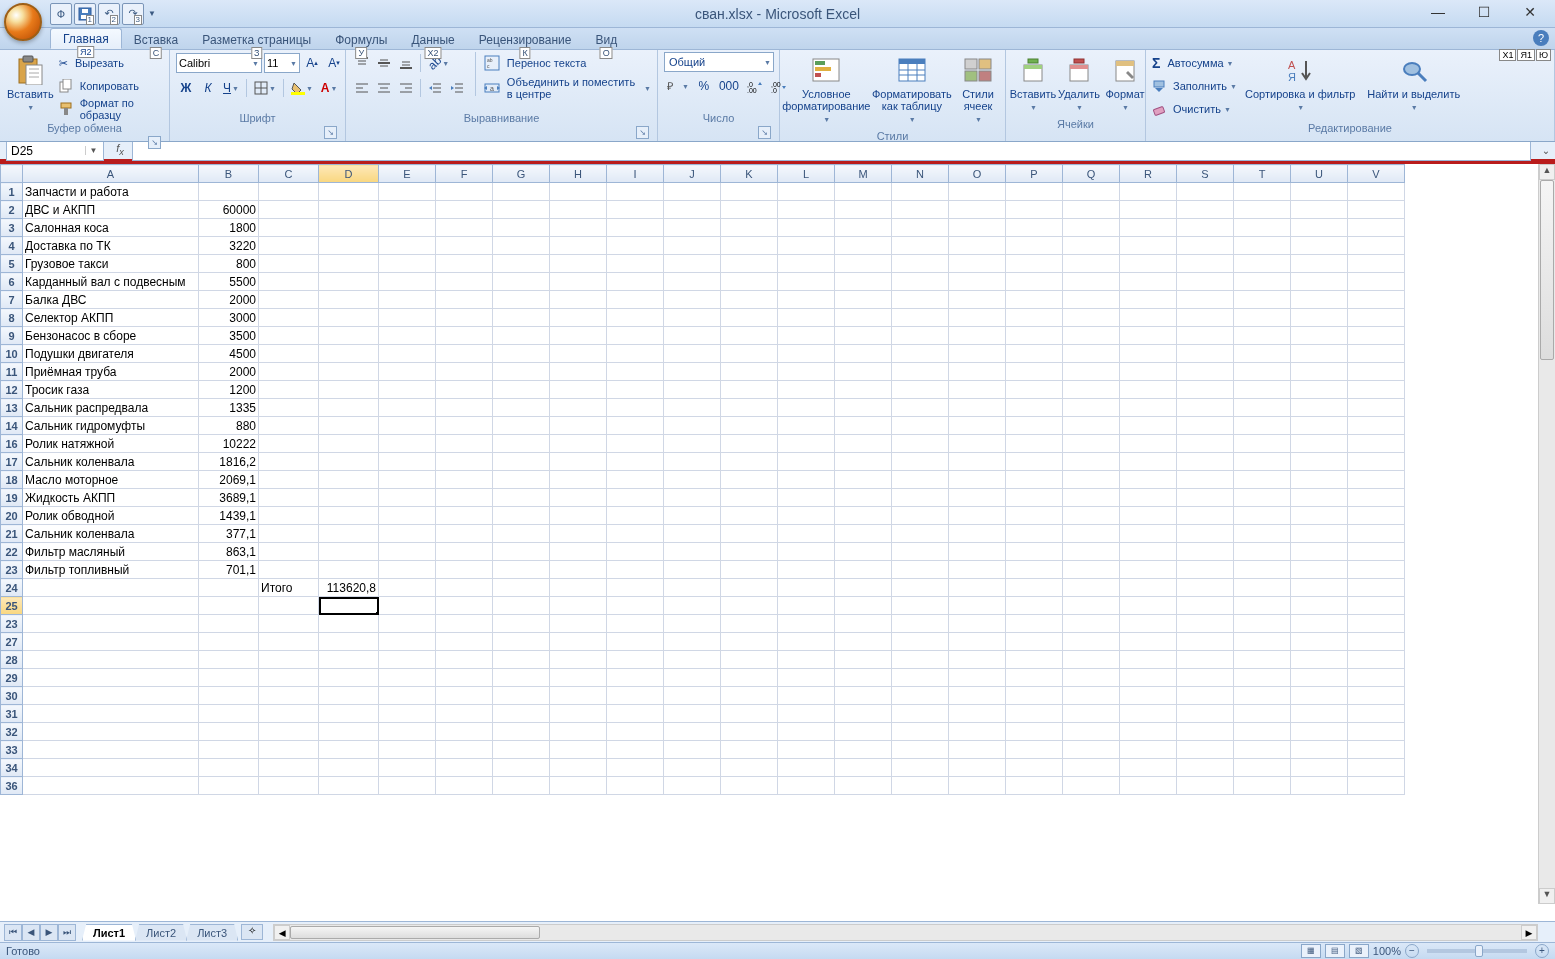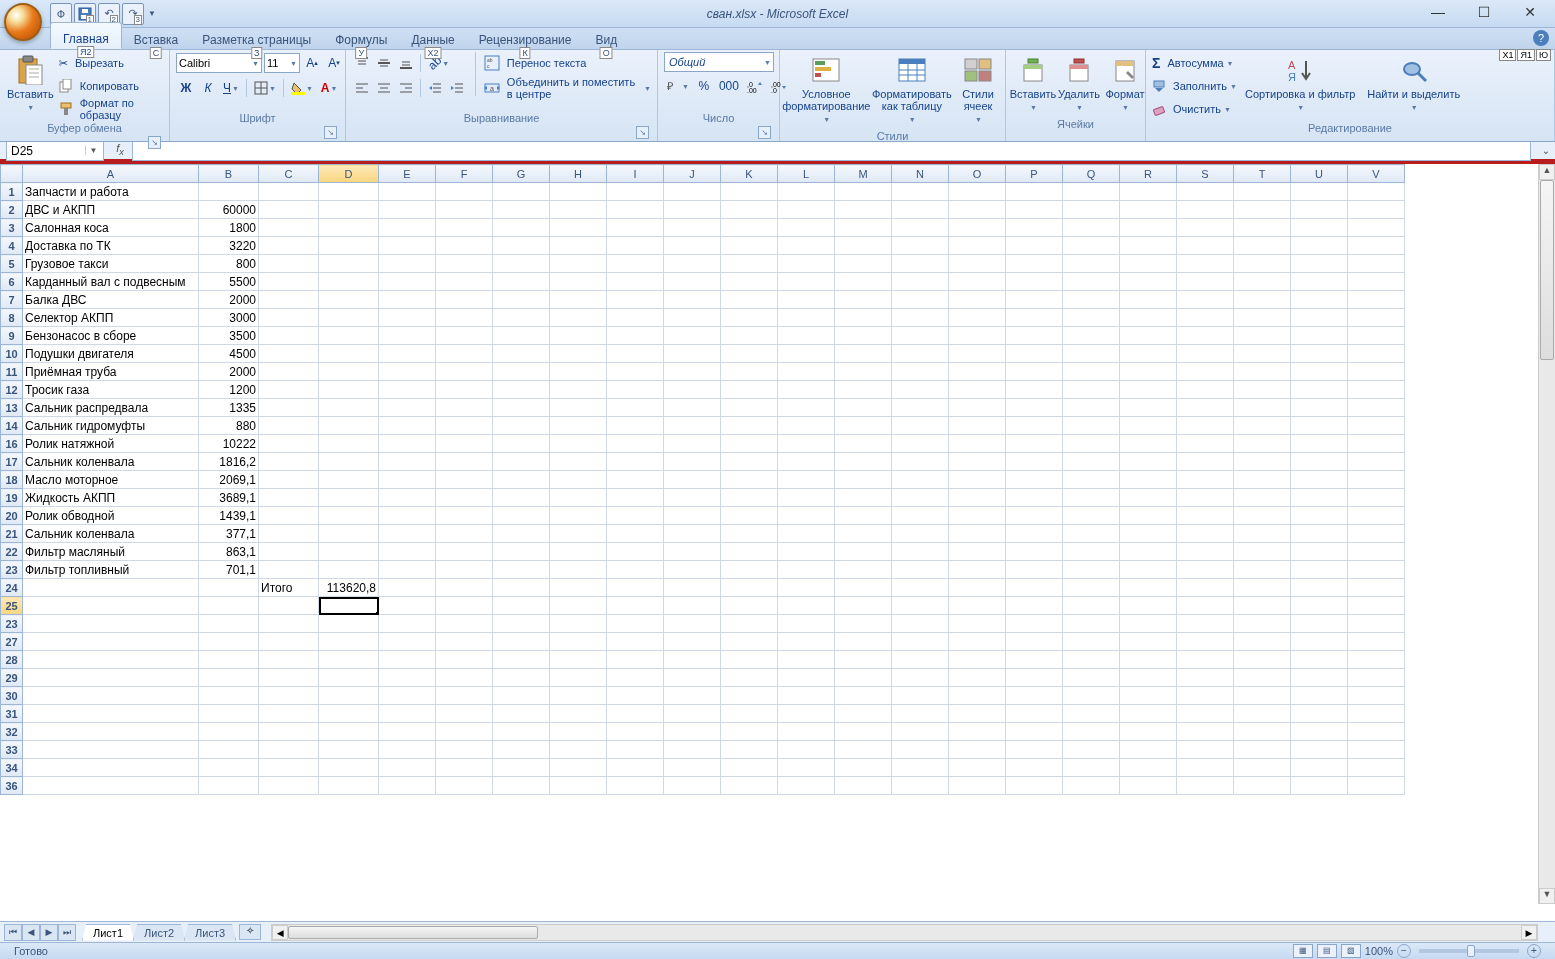--- a/index.html
+++ b/index.html
@@ -8,27 +8,27 @@
 
 .titlebar { height: 28px; background: linear-gradient(#dbe8f8,#c5daf1); display:flex; align-items:center; border-bottom:1px solid #9db6d6; position:relative;}
 .office-btn { width:38px; height:38px; position:absolute; left:4px; top:3px; z-index:10;
   background: radial-gradient(circle at 30% 30%, #fff 0%, #f7e0a0 20%, #e87a1a 50%, #b34700 100%);
   border-radius:50%; border:2px solid #9d5f17; box-shadow:0 2px 4px rgba(0,0,0,.3);}
 .qat { margin-left:50px; display:flex; align-items:center; gap:2px; height:100%;}
 .qat-item { width:22px; height:22px; display:flex; align-items:center; justify-content:center; font-size:11px; color:#3b5a82; border:1px solid transparent; border-radius:2px;}
 .qat-item.badge { border:1px solid #7a95b8; background:#eaf1fb; position:relative;}
 .qat-badge-num { position:absolute; bottom:-1px; right:1px; font-size:8px; background:#fff; border:1px solid #888; padding:0 1px; line-height:8px;}
 .qat-drop { font-size:8px; color:#3b5a82; padding:0 2px;}
-.title-center { position:absolute; left:50%; transform:translateX(-50%); font-size:12px; color:#3a557a;font-style:italic;}
+.title-center { position:absolute; left:50%; transform:translateX(-50%); font-size:14px; color:#3a557a;}
 .win-controls { position:absolute; right:2px; top:0; display:flex;}
 .win-btn { width:46px; height:24px; display:flex; align-items:center; justify-content:center; font-size:14px; color:#333;}
 
 
 .ribbon-tabs { height:22px; background:linear-gradient(#cfe0f4,#bfd4ec); display:flex; align-items:flex-end; padding-left:50px; font-size:12px; position:relative; border-bottom:1px solid #9db6d6;}
-.rtab { padding:9px 12px 2px; color:#3a557a; position:relative; cursor:default;text-align:center;}
+.rtab { padding:3px 12px 2px; color:#3a557a; position:relative; cursor:default;text-align:center;}
 .rtab.active { background:linear-gradient(#f4f9ff,#e6effa); border:1px solid #9db6d6; border-bottom:1px solid #e6effa; border-radius:3px 3px 0 0; color:#15428b; font-weight:400;}
 .rtab-key { position:absolute; bottom:-10px; left:50%; transform:translateX(-50%); background:#fff; border:1px solid #888; font-size:9px; padding:0 2px; line-height:10px; z-index:5;}
 .help-btn { position:absolute; right:6px; top:2px; width:16px; height:16px; border-radius:50%; background:#4a7ebd; color:#fff; font-size:11px; text-align:center; line-height:16px;}
 .xkey-group { position:absolute; right:4px; bottom:-12px; display:flex; gap:1px; z-index:5;}
 .xkey { background:#fff; border:1px solid #888; font-size:9px; padding:0 2px; line-height:10px;}
 
 
 .ribbon { height:92px; background:linear-gradient(#eaf1fb,#d6e4f4); border-bottom:1px solid #8aa7c9; display:flex; font-size:11px; color:#15428b; position:relative; z-index:1;}
 .rgroup { border-right:1px solid #b3c7e0; padding:2px 6px 0; display:flex; flex-direction:column; position:relative;}
 .rgroup-body { flex:1; display:flex; align-items:flex-start; gap:4px;}
@@ -70,29 +70,29 @@
 .vscroll .thumb{position:absolute;left:1px;right:1px;top:16px;height:180px;background:linear-gradient(#f5f5f5,#ddd);border:1px solid #aaa;border-radius:2px;}
 .vscroll .arr{height:16px;text-align:center;font-size:9px;color:#555;background:#f0f0f0;border:1px solid #ccc;}
 .vscroll .arr.bottom{position:absolute;bottom:0;left:0;right:0;}
 
 
 .sheet-bar { position:absolute; left:0; right:0; bottom:17px; height:21px; background:#e6effa; border-top:1px solid #9db6d6; display:flex; align-items:center; font-size:11px;}
 .sheet-nav { display:flex; margin-left:4px;}
 .sheet-nav-btn{width:18px;height:17px;border:1px solid #9db6d6;background:#dbe6f4;text-align:center;font-size:9px;line-height:15px;color:#3a557a;}
 .sheet-tabs{display:flex;margin-left:6px;align-items:flex-end;}
 .sheet-tab{padding:2px 10px;background:#dbe6f4;border:1px solid #9db6d6;border-bottom:none;margin-right:-1px;color:#3a557a; clip-path: polygon(8% 0, 92% 0, 100% 100%, 0 100%);}
-.sheet-tab.active{background:#fff;font-weight:normal;color:#000;}
+.sheet-tab.active{background:#fff;font-weight:bold;color:#000;}
 .sheet-new{width:22px;height:16px;background:#dbe6f4;border:1px solid #9db6d6;margin-left:4px;text-align:center;font-size:10px;}
 .hscroll{flex:1;height:17px;margin:0 17px 0 10px;background:#e9e9e9;border:1px solid #ccc;position:relative;}
 .hscroll .thumb{position:absolute;left:16px;top:1px;bottom:1px;width:250px;background:linear-gradient(#f5f5f5,#ddd);border:1px solid #aaa;border-radius:2px;}
 .hscroll .arr{position:absolute;top:0;bottom:0;width:16px;text-align:center;font-size:9px;line-height:15px;background:#f0f0f0;border:1px solid #ccc;}
 .hscroll .arr.left{left:0;} .hscroll .arr.right{right:0;}
 
 
-.status-bar{position:absolute;left:0;right:0;bottom:0;height:17px;background:linear-gradient(#dbe8f8,#c5daf1);border-top:1px solid #9db6d6;display:flex;align-items:center;font-size:11px;color:#3a557a;padding:0 14px;}
+.status-bar{position:absolute;left:0;right:0;bottom:0;height:17px;background:linear-gradient(#dbe8f8,#c5daf1);border-top:1px solid #9db6d6;display:flex;align-items:center;font-size:11px;color:#3a557a;padding:0 6px;}
 .status-right{margin-left:auto;display:flex;align-items:center;gap:4px;}
 .view-btn{width:20px;height:14px;border:1px solid #8aa7c9;background:#eaf1fb;font-size:8px;text-align:center;line-height:12px;}
 .zoom-slider{width:100px;height:4px;background:#b3c7e0;position:relative;margin:0 4px;}
 .zoom-slider .zthumb{position:absolute;left:48px;top:-4px;width:8px;height:12px;background:#eaf1fb;border:1px solid #8aa7c9;border-radius:2px;}
 .zoom-btn{width:14px;height:14px;border:1px solid #8aa7c9;border-radius:50%;text-align:center;font-size:10px;line-height:12px;}
 
 svg{display:block;}
 </style>
 </head>
 <body>
@@ -329,21 +329,21 @@
           &nbsp;<span>Объединить и поместить в центре</span><span class="drop-arrow">▼</span>
         </div>
       </div>
     </div>
     <div class="rgroup-label"><span>Выравнивание</span><span class="dlg-launch">↘</span></div>
   </div>
 
   <div class="rgroup" style="width:122px;">
     <div class="rgroup-body vstack" style="gap:3px;">
       <div class="combo" style="width:110px;">
-          <span style="flex:1;padding-left:2px;font-style:italic;">Общий</span>
+          <span style="flex:1;padding-left:2px;">Общий</span>
           <span class="drop-arrow">▼</span>
         </div>
       <div class="small-row">
         <div class="small-btn">
             <svg width="14" height="14">
               <text x="0" y="11" font-size="11" fill="#555">₽</text>
             </svg>
             <span class="drop-arrow">▼</span>
           </div>
         <div class="small-btn">%</div>

